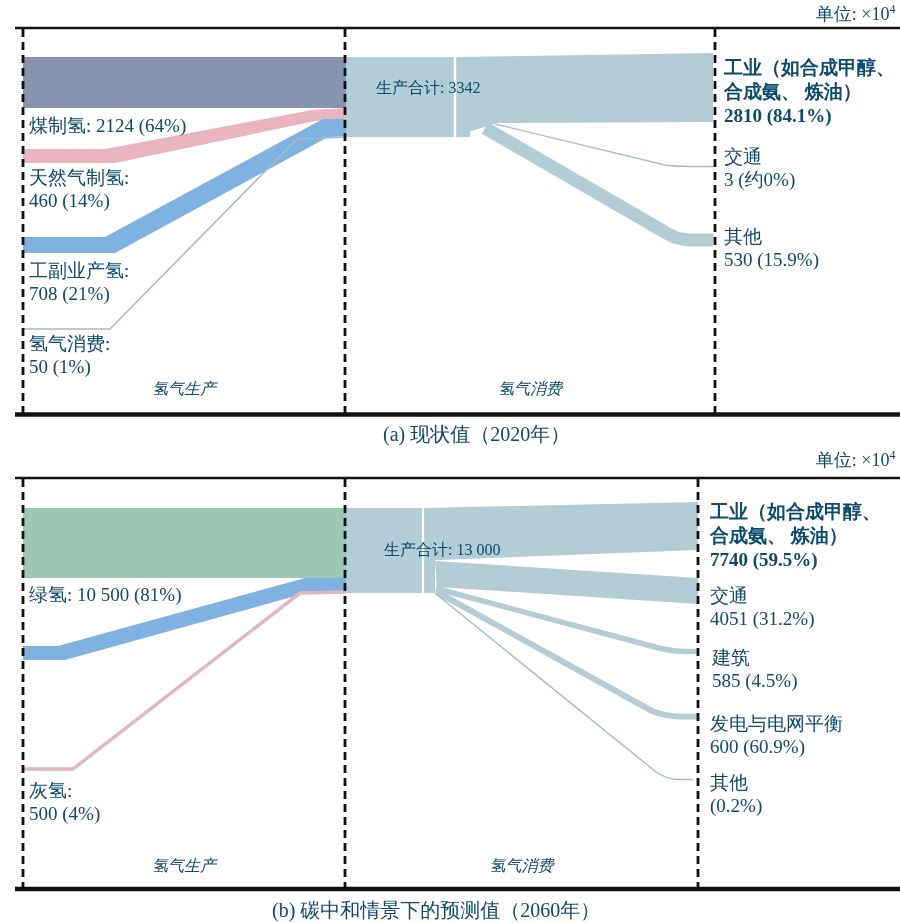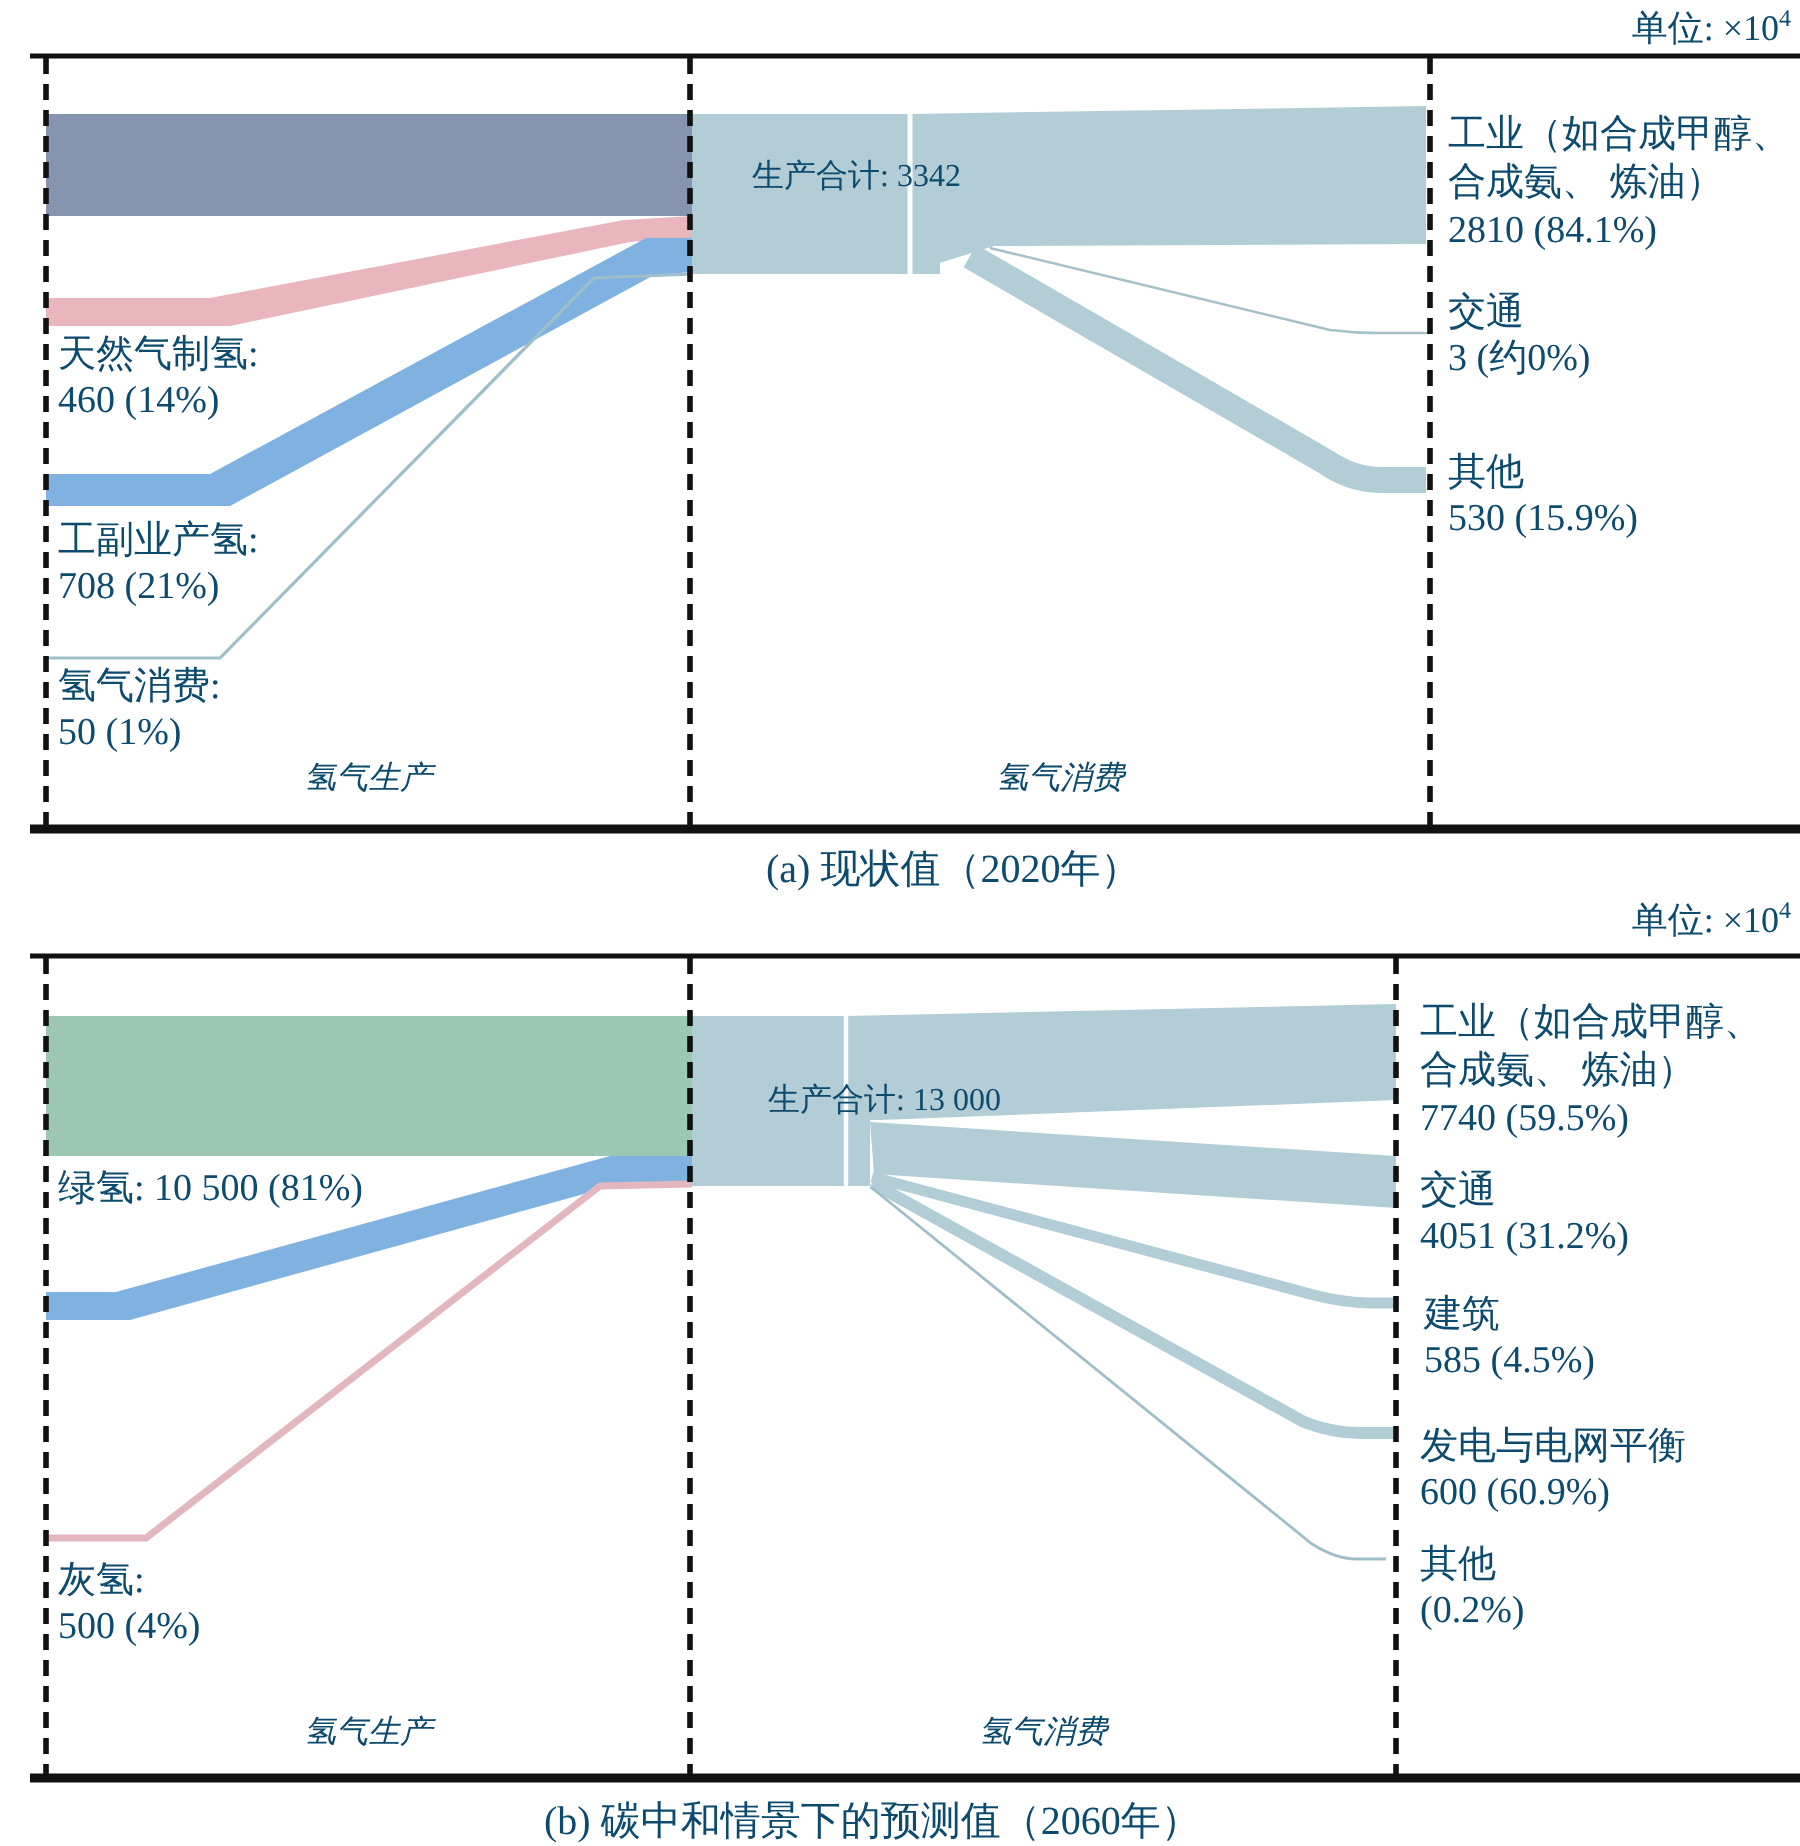--- a/index.html
+++ b/index.html
@@ -6,21 +6,21 @@
   #page{position:relative;width:900px;height:923px;background:#ffffff;overflow:hidden;
         font-family:"Liberation Serif","DejaVu Serif",serif;color:#0c4a6e;margin-left:15px;}
   #sankey-svg{position:absolute;left:0;top:0;}
   .lbl{position:absolute;font-size:19px;line-height:23px;white-space:nowrap;}
   .lbl .ln{white-space:nowrap;}
   .stage{position:absolute;font-size:16px;text-align:center;white-space:nowrap;font-style:italic;}
   .total{position:absolute;font-size:16px;white-space:nowrap;}
   .cap{position:absolute;font-size:20px;white-space:nowrap;}
   .unit{position:absolute;font-size:18px;white-space:nowrap;right:10px;}
   .unit sup{font-size:12px;}
-  .c3{line-height:24px;}
+  .c3{line-height:24px;font-weight:bold;}
 </style>
 </head>
 <body>
 
 <div id="page">
 
   <svg id="sankey-svg" width="900" height="923" viewBox="0 0 900 923">
 
     <rect x="8" y="57" width="323" height="51" fill="#8794b0"></rect>
     <path d="M8,149 L90,149 L297,110 L331,108 L331,119 L300,121 L100,163 L8,163 Z" fill="#e9b6be"></path>
@@ -53,20 +53,23 @@
 
     <line x1="0" y1="478" x2="898" y2="478" stroke-width="2.5" stroke="#111111"></line>
     <line x1="0" y1="889" x2="898" y2="889" stroke-width="4.5" stroke="#111111"></line>
     <line x1="8" y1="479" x2="8" y2="887" stroke-width="2.8" stroke-dasharray="8 5" stroke="#111111"></line>
     <line x1="330" y1="479" x2="330" y2="887" stroke-width="2.8" stroke-dasharray="8 5" stroke="#111111"></line>
     <line x1="683" y1="479" x2="683" y2="887" stroke-width="2.8" stroke-dasharray="8 5" stroke="#111111"></line>
   </svg>
 
   <div class="unit" style="top:2px"><span>单位: ×10</span><sup>4</sup><span> t</span></div>
 
+  <div class="lbl" style="left:14px;top:114px">
+    <div class="ln">煤制氢: 2124 (64%)</div>
+  </div>
   <div class="lbl" style="left:14px;top:166px">
     <div class="ln">天然气制氢:</div>
     <div class="ln">460 (14%)</div>
   </div>
   <div class="lbl" style="left:14px;top:259px">
     <div class="ln">工副业产氢:</div>
     <div class="ln">708 (21%)</div>
   </div>
   <div class="lbl" style="left:14px;top:332px">
     <div class="ln">氢气消费:</div>

